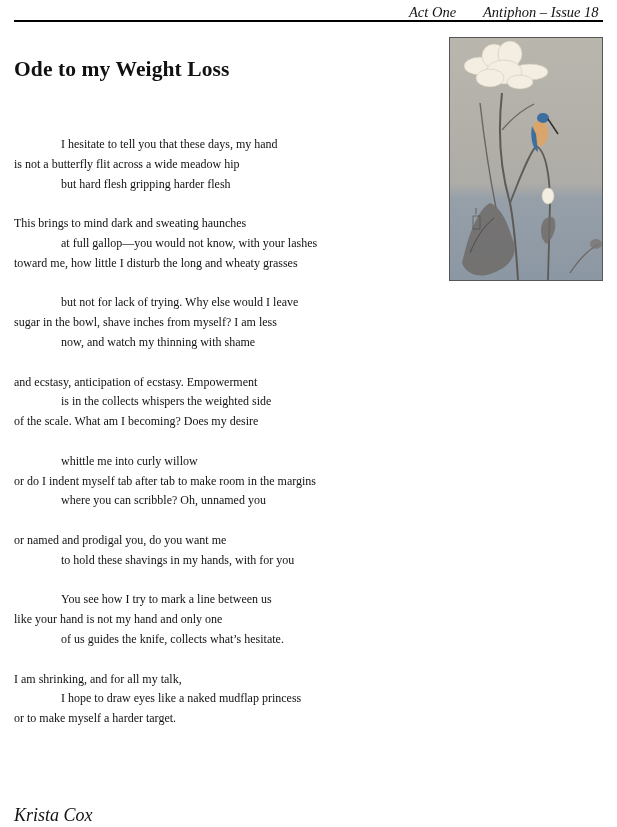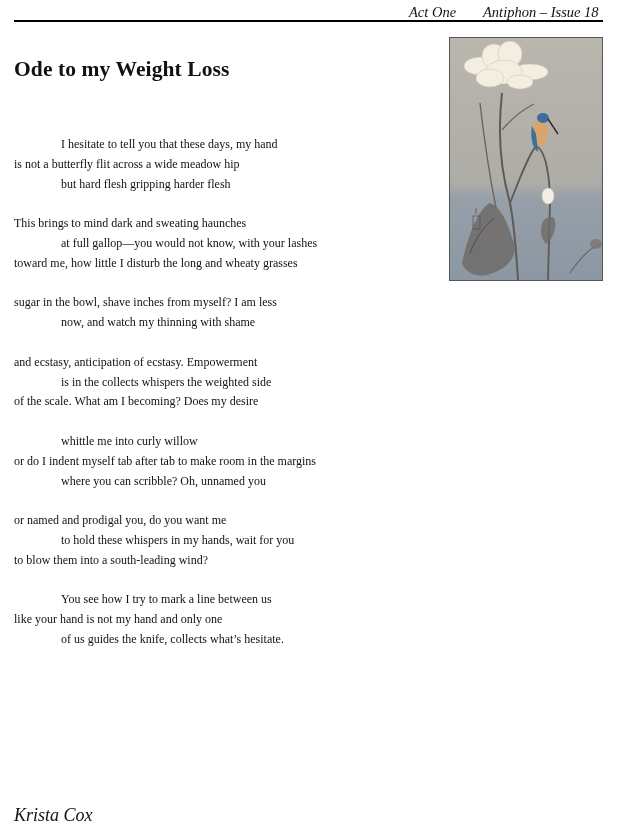--- a/index.html
+++ b/index.html
@@ -86,43 +86,48 @@
     <div class="line indent">but hard flesh gripping harder flesh</div>
   </div>
 
   <div class="stanza">
     <div class="line">This brings to mind dark and sweating haunches</div>
     <div class="line indent">at full gallop—you would not know, with your lashes</div>
     <div class="line">toward me, how little I disturb the long and wheaty grasses</div>
   </div>
 
   <div class="stanza">
+    <div class="line indent">but not for lack of trying. Why else would I leave</div>
     <div class="line">sugar in the bowl, shave inches from myself? I am less</div>
     <div class="line indent">now, and watch my thinning with shame</div>
   </div>
 
   <div class="stanza">
     <div class="line"><span>and ecstasy, anticipation of ecstasy. </span><span class="em">Empowerment</span></div>
     <div class="line indent"><span class="em">is in the collects</span><span> whispers the weighted side</span></div>
     <div class="line">of the scale. What am I becoming? Does my desire</div>
   </div>
 
   <div class="stanza">
     <div class="line indent">whittle me into curly willow</div>
     <div class="line">or do I indent myself tab after tab to make room in the margins</div>
     <div class="line indent">where you can scribble? Oh, unnamed you</div>
   </div>
 
   <div class="stanza">
     <div class="line">or named and prodigal you, do you want me</div>
-    <div class="line indent">to hold these whispers in my hands, wait for you</div>
-    <div class="line">to blow them into a south-leading wind?</div>
+    <div class="line indent">to hold these shavings in my hands, with for you</div>
   </div>
 
   <div class="stanza">
     <div class="line indent">You see how I try to mark a line between us</div>
     <div class="line">like your hand is not my hand and only one</div>
     <div class="line indent">of us guides the knife, collects what’s hesitate.</div>
   </div>
 
+  <div class="stanza">
+    <div class="line">I am shrinking, and for all my talk,</div>
+    <div class="line indent">I hope to draw eyes like a naked mudflap princess</div>
+    <div class="line">or to make myself a harder target.</div>
+  </div>
 </div>
 
 <div class="author">Krista Cox</div>
 
 </body></html>

